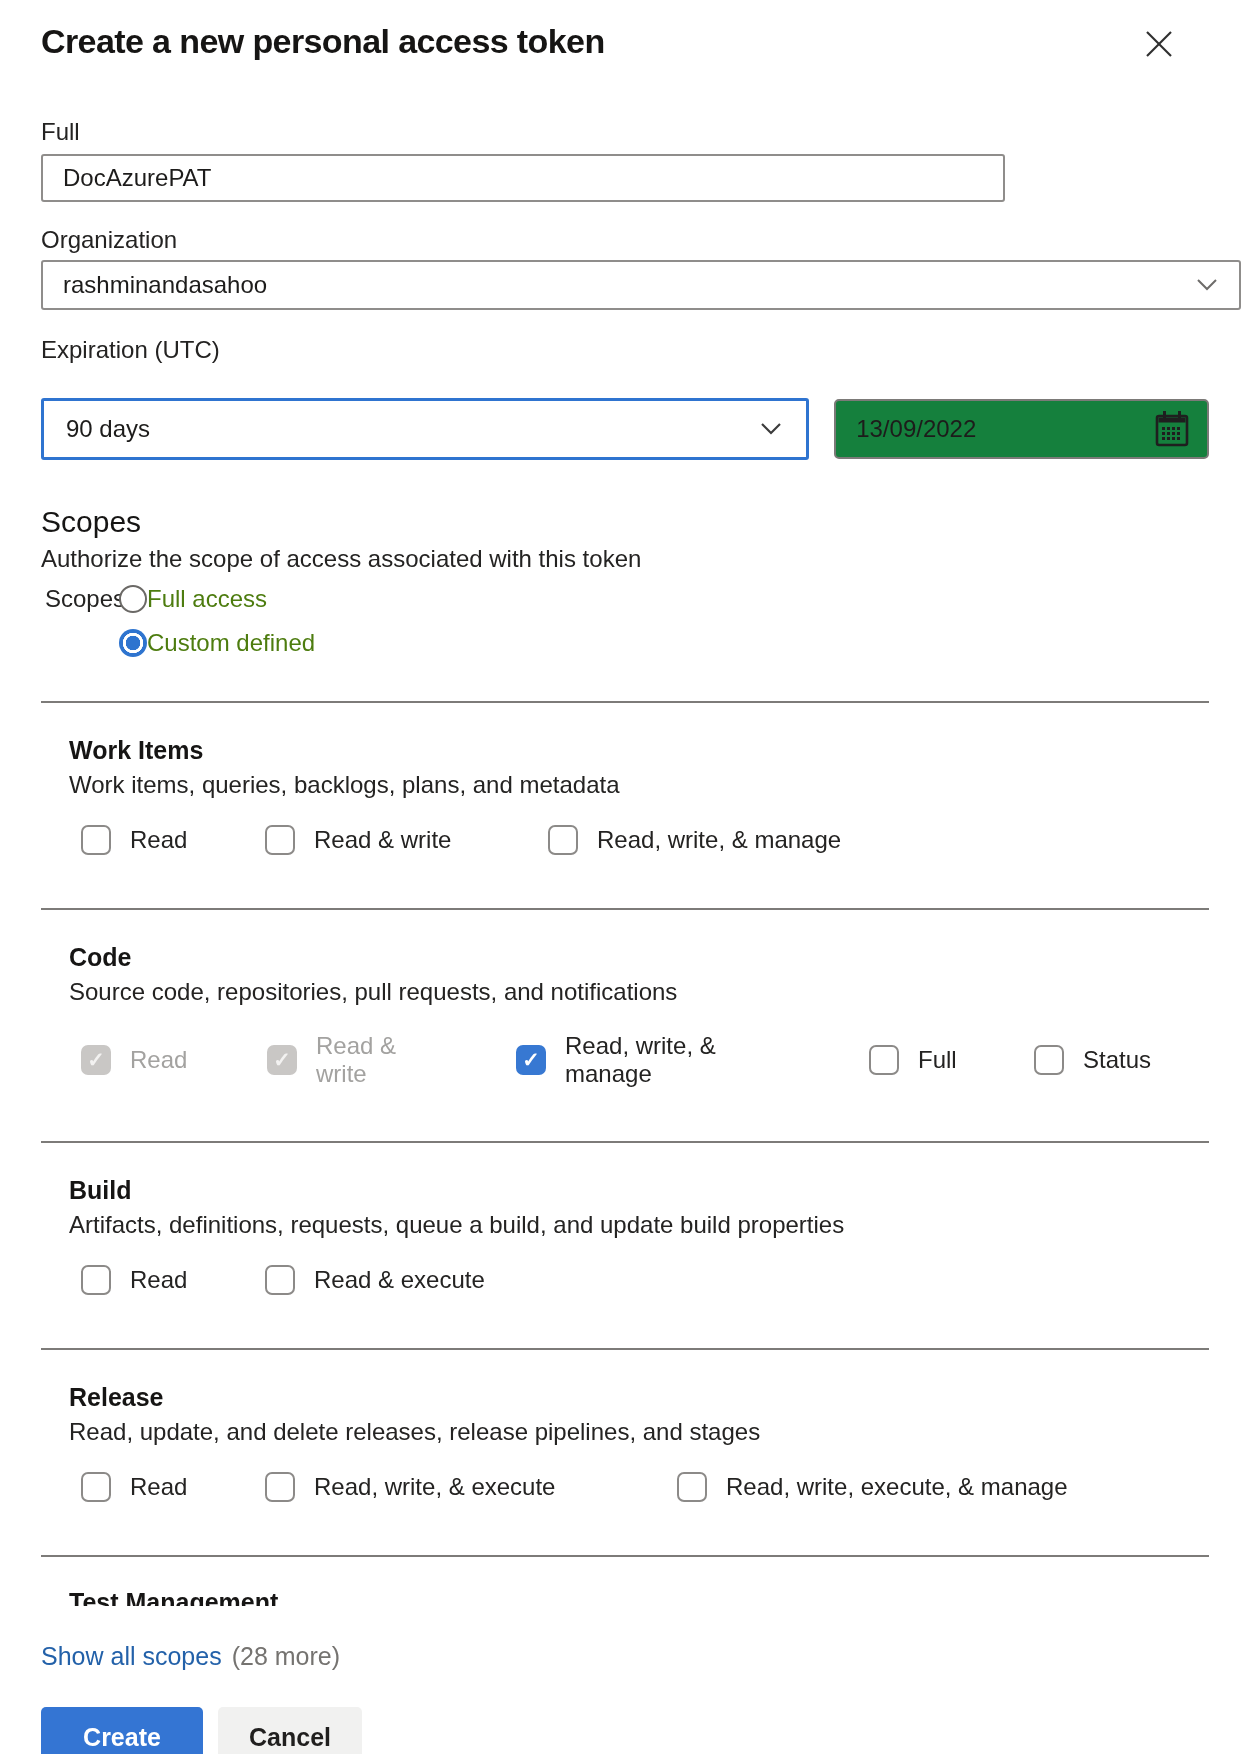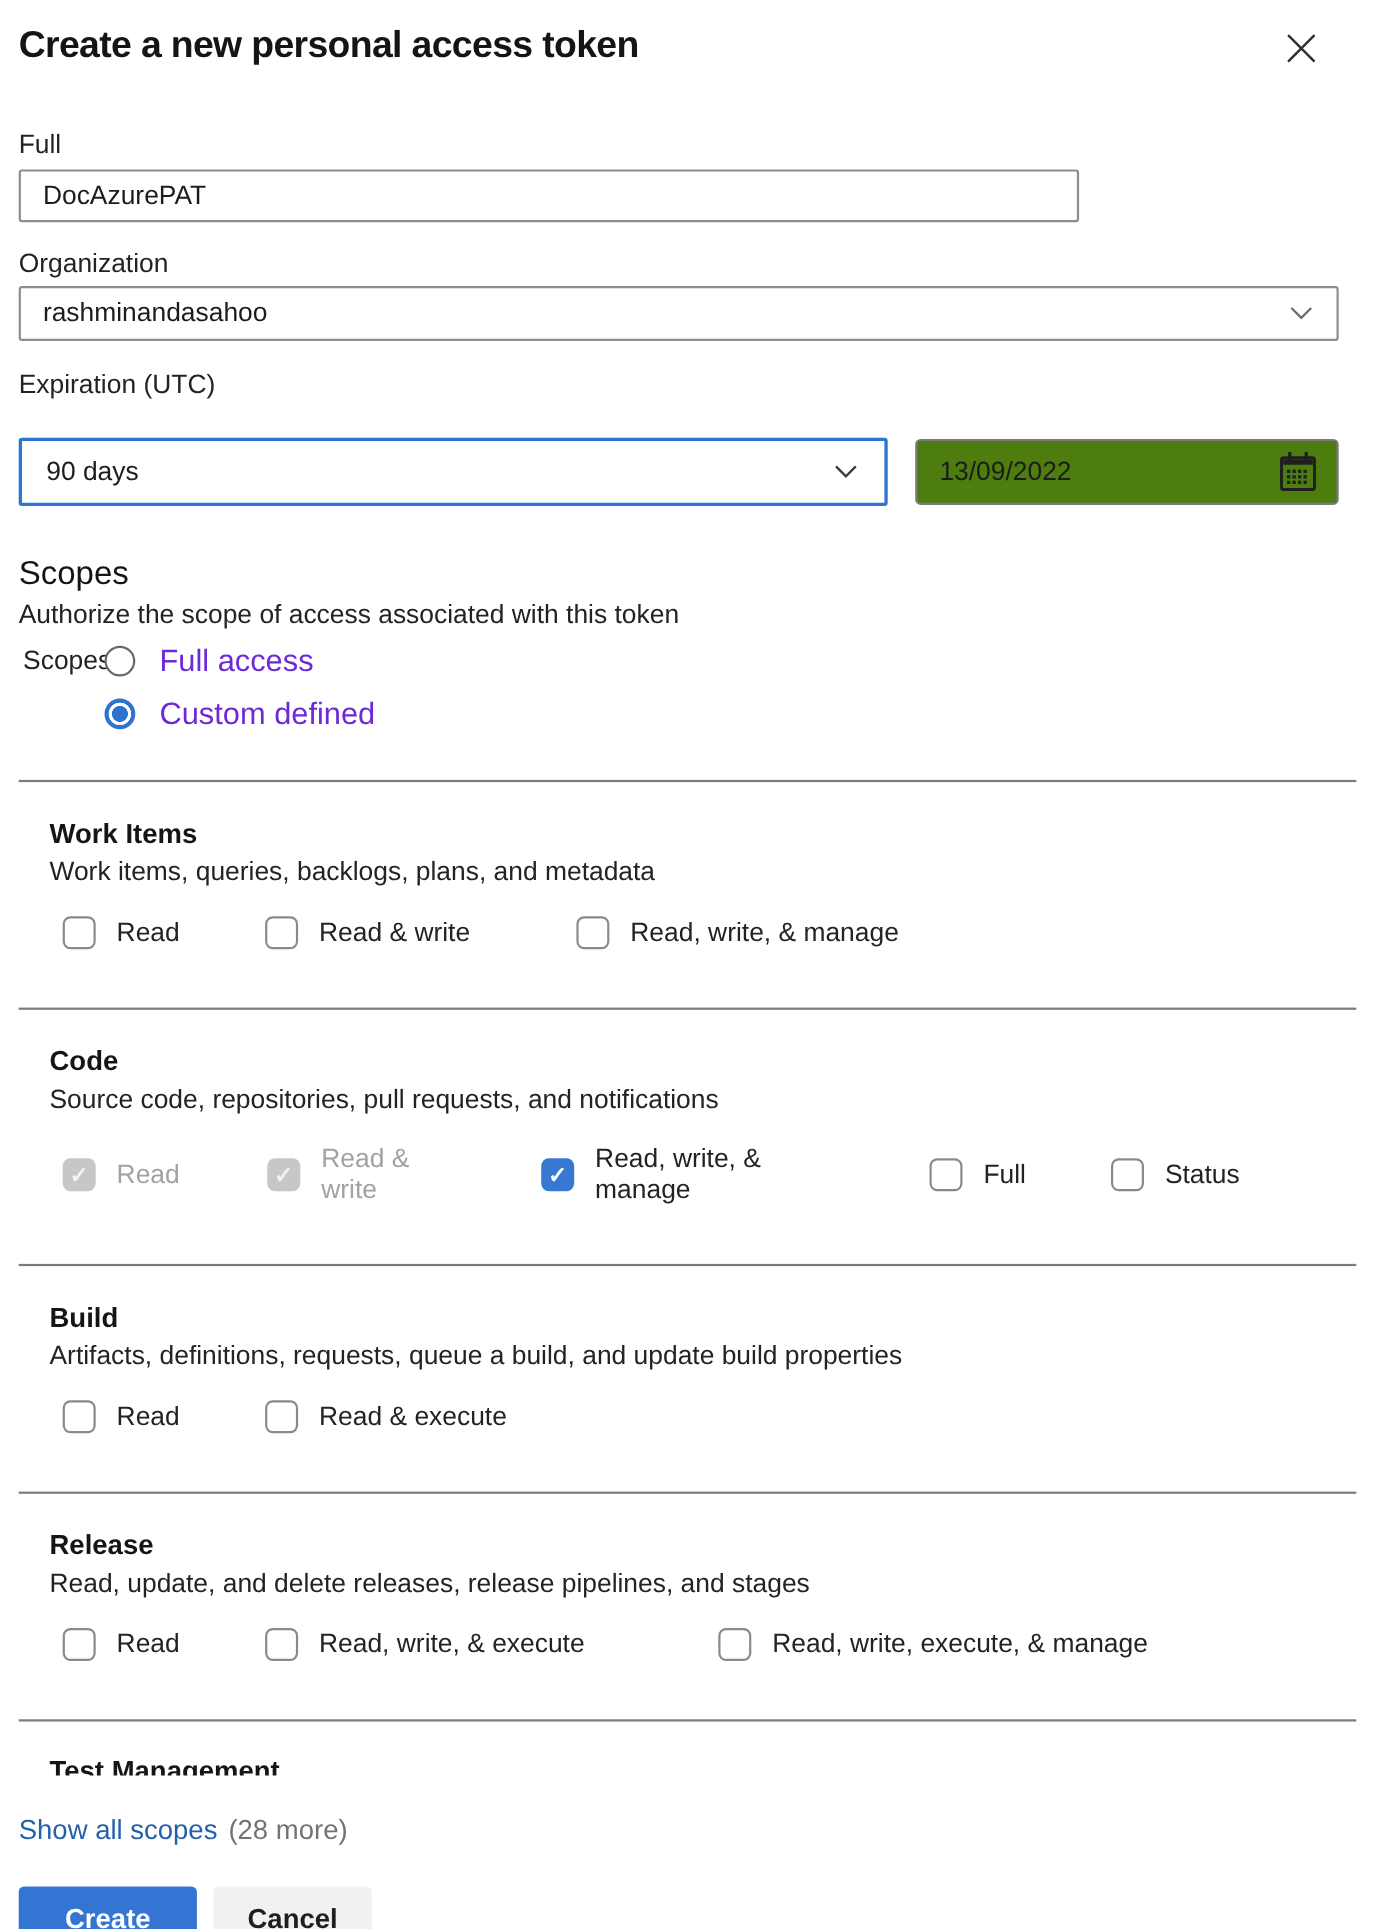--- a/index.html
+++ b/index.html
@@ -1,44 +1,44 @@
 <!DOCTYPE html>
 <html><head>
 <meta charset="utf-8">
 <style>
   * { margin:0; padding:0; box-sizing:border-box; }
   html,body { background:#ffffff; }
   body { font-family:"Liberation Sans", sans-serif; color:#1d1c1b; }
-  .dialog { width:1250px; height:1754px; overflow:hidden; background:#fff; padding:0 17px; position:relative; }
+  .dialog { width:1250px; height:1754px; overflow:hidden; background:#fff; padding:0 41px; position:relative; }
 
   
   .header { display:flex; justify-content:space-between; align-items:flex-start; padding-top:20px; }
   .title { font-size:34px; font-weight:bold; letter-spacing:-0.6px; color:#161514; line-height:42px; }
   .close-btn { width:44px; height:44px; display:flex; align-items:center; justify-content:center; cursor:pointer; margin-right:28px; margin-top:2px; }
 
   
   .field-label { font-size:24px; color:#242322; }
   .lbl-name { margin-top:52px; }
   .text-input { margin-top:8px; width:964px; height:48px; border:2px solid #8f8d8b; border-radius:3px; font-size:24px; font-family:"Liberation Sans",sans-serif; color:#1d1c1b; padding:0 20px; outline:none; background:#fff; display:block; }
   .lbl-org { margin-top:24px; }
   .select-box { margin-top:6px; width:1200px; height:50px; border:2px solid #8f8d8b; border-radius:3px; display:flex; align-items:center; justify-content:space-between; padding:0 20px; font-size:24px; cursor:pointer; background:#fff; }
   .lbl-exp { margin-top:26px; }
   .exp-row { margin-top:34px; display:flex; align-items:flex-start; }
   .duration-box { width:790px; height:62px; border:3px solid #2f74d0; border-radius:3px; display:flex; align-items:center; justify-content:space-between; padding:0 22px; font-size:24px; cursor:pointer; background:#fff; }
-  .date-box { margin-left:25px; width:385px; height:60px; margin-top:1px; border:2px solid #7c7a78; border-radius:5px; display:flex; align-items:center; justify-content:space-between; padding:0 16px 0 20px; font-size:24px; background:#4d7c0f; }
+  .date-box { margin-left:25px; width:385px; height:60px; margin-top:1px; border:2px solid #7c7a78; border-radius:5px; display:flex; align-items:center; justify-content:space-between; padding:0 16px 0 20px; font-size:24px; background:#15803d; }
 
   
   .scopes-heading { margin-top:44px; font-size:30px; font-weight:400; color:#161514; line-height:36px; }
   .scopes-subtitle { margin-top:5px; font-size:24px; line-height:28px; color:#242322; }
   .radio-row { display:flex; align-items:center; margin-top:12px; }
   .radio-row.second { margin-top:16px; }
   .radio-group-label { width:78px; font-size:24px; color:#242322; padding-left:4px; }
   .radio { width:28px; height:28px; border-radius:50%; border:2px solid #6b6966; background:#fff; flex:none; cursor:pointer; }
   .radio.selected { border:none; background:radial-gradient(circle, #2e74cf 0 7px, #ffffff 7.5px 10px, #2e74cf 10.5px); }
-  .radio-label { font-size:28px; margin-left:22px; color:#6d28d9; }
+  .radio-label { font-size:24px; color:#4d7c0f; }
 
   .divider { height:2px; background:#7d7b79; margin:0; }
   .divider.first { margin-top:44px; }
 
   
   .section { padding:32px 0 53px 28px; }
   .section-title { font-size:25px; font-weight:bold; color:#161514; line-height:30px; }
   .section-desc { margin-top:6px; font-size:24px; line-height:28px; color:#242322; }
   .opt-row { margin-top:26px; margin-left:12px; display:flex; align-items:center; }
   .opt { display:flex; align-items:center; cursor:pointer; }

